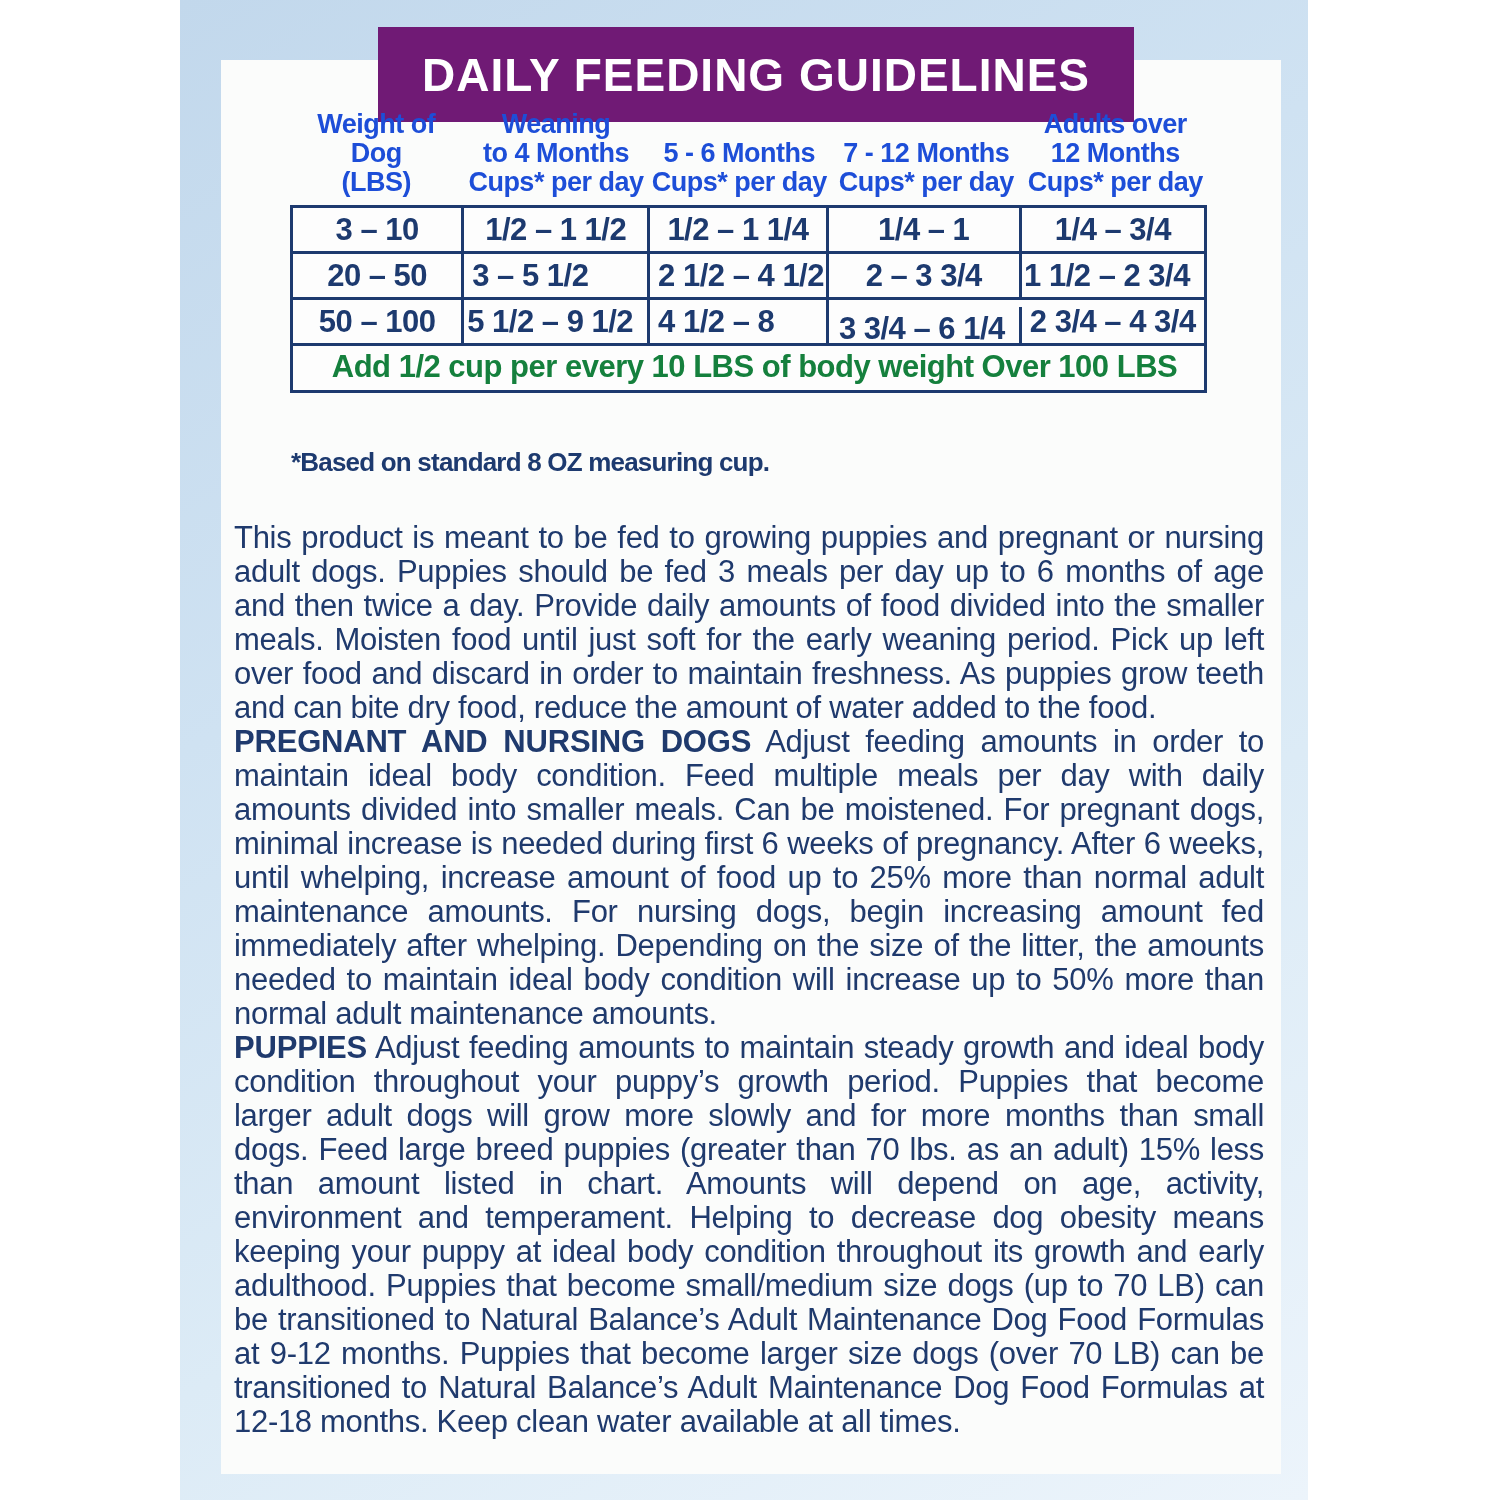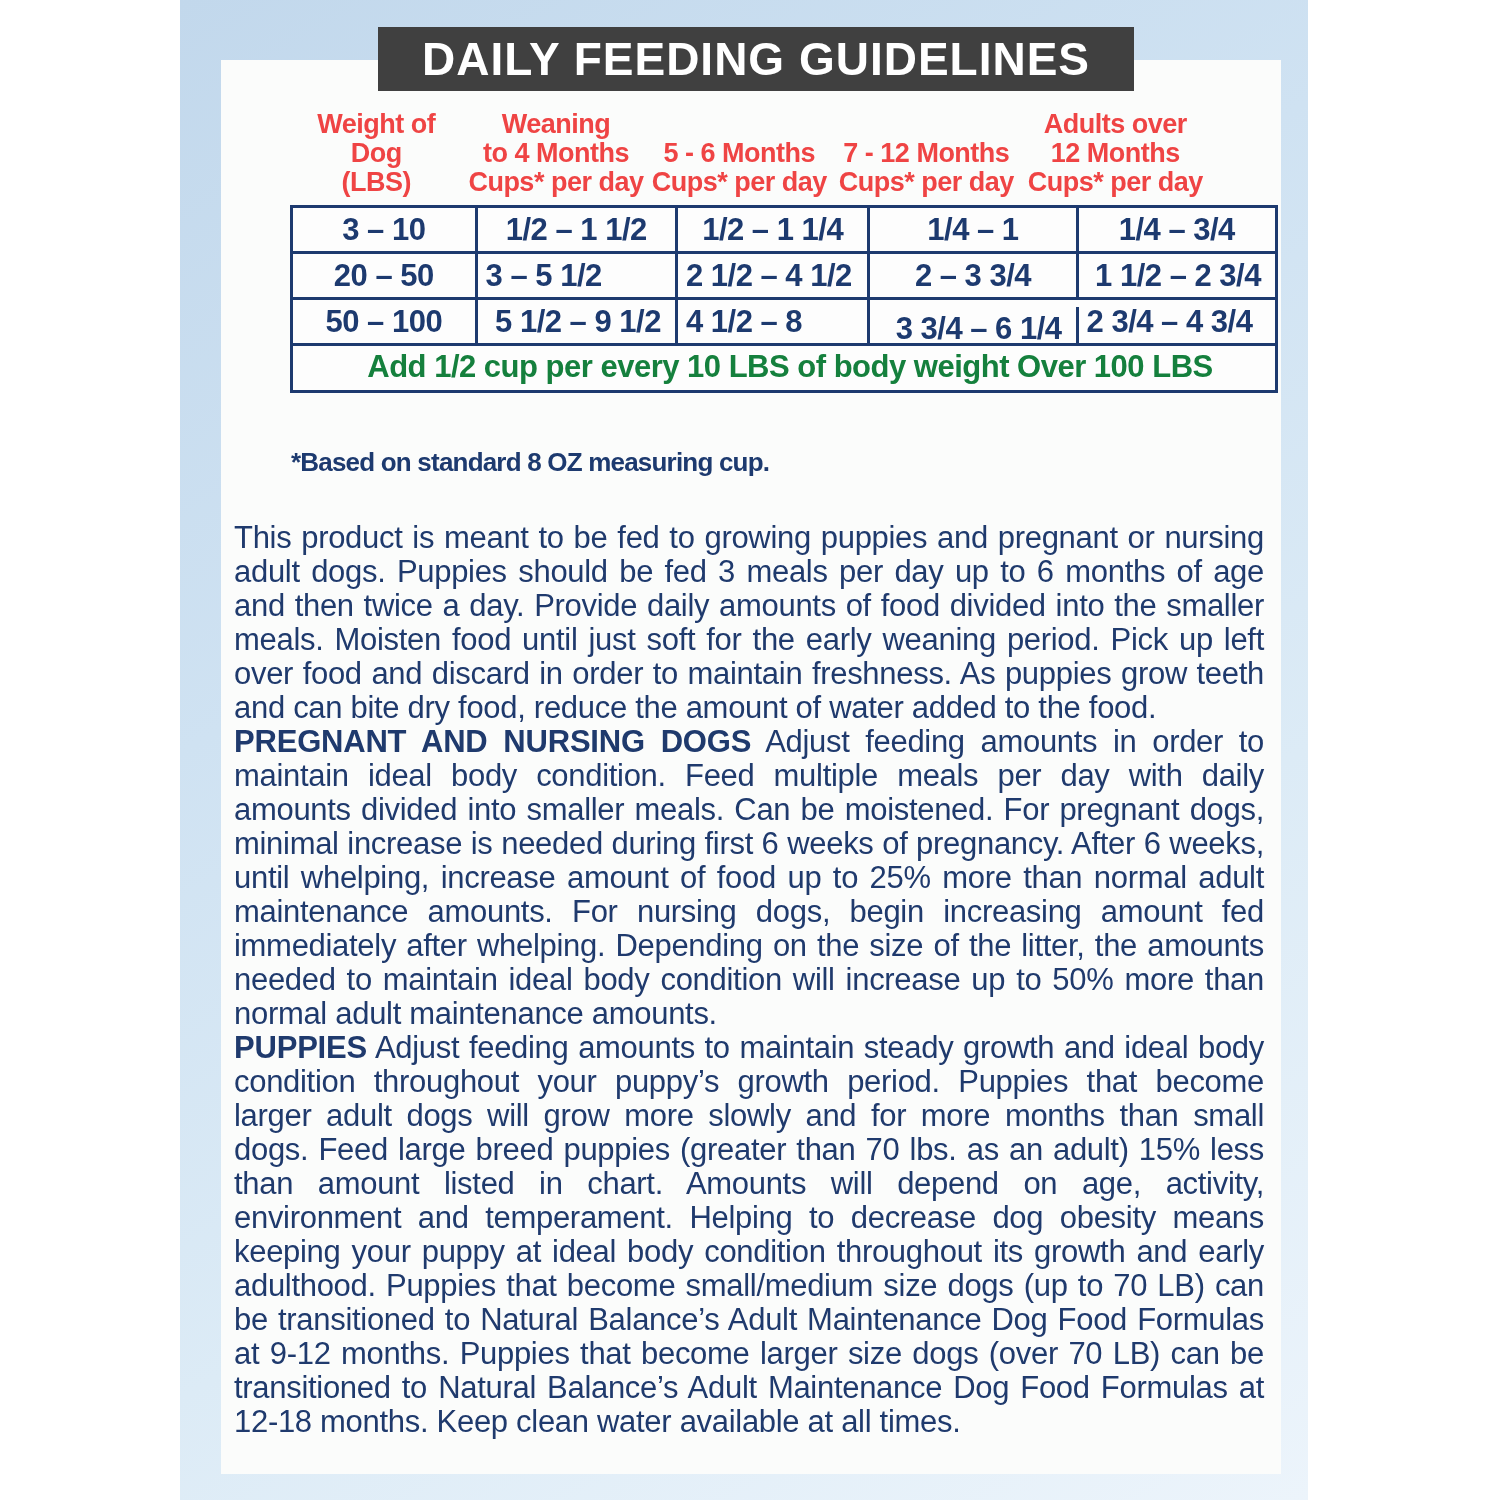--- a/index.html
+++ b/index.html
@@ -10,37 +10,37 @@
   }
   .label-bg {
     position:absolute; left:180px; top:0; width:1128px; height:1500px;
     background:linear-gradient(150deg,#c2d8ec 0%,#cfe2f2 35%,#dcebf6 65%,#ecf4fb 100%);
   }
   .panel {
     position:absolute; left:221px; top:60px; width:1060px; height:1414px;
     background:#fbfcfb;
   }
   .header-bar {
-    position:absolute; left:378px; top:27px; width:756px; height:64px;
-    background:#404040; display:flex; align-items:center; justify-content:center;
+    position:absolute; left:378px; top:27px; width:756px; height:95px;
+    background:#701a75; display:flex; align-items:center; justify-content:center;
   }
   .header-bar .title {
     color:#ffffff; font-size:46px; font-weight:bold; letter-spacing:1px; white-space:nowrap;
   }
   .thead {
     position:absolute; left:290px; top:110px; width:917px;
     display:grid; grid-template-columns:18.8% 20.4% 19.6% 21.2% 20%;
     align-items:end;
   }
   .th {
-    color:#ef4444; font-weight:bold; font-size:27px; line-height:29px;
+    color:#1d4ed8; font-weight:bold; font-size:27px; line-height:29px;
     text-align:center; white-space:pre-line; letter-spacing:-0.5px; padding-bottom:6px;
   }
   .tbl {
-    position:absolute; left:290px; top:205px; width:988px;
+    position:absolute; left:290px; top:205px; width:917px;
     border:3px solid #1d3a6f; background:#fdfdfd;
   }
   .trow {
     display:grid; grid-template-columns:18.8% 20.4% 19.6% 21.2% 20%;
     border-bottom:3px solid #1d3a6f; height:46px;
   }
   .trow .cell {
     border-right:3px solid #1d3a6f; color:#1d3a6f; font-weight:bold;
     font-size:31px; letter-spacing:-0.5px; line-height:43px; text-align:center;
     overflow:hidden; white-space:nowrap;

